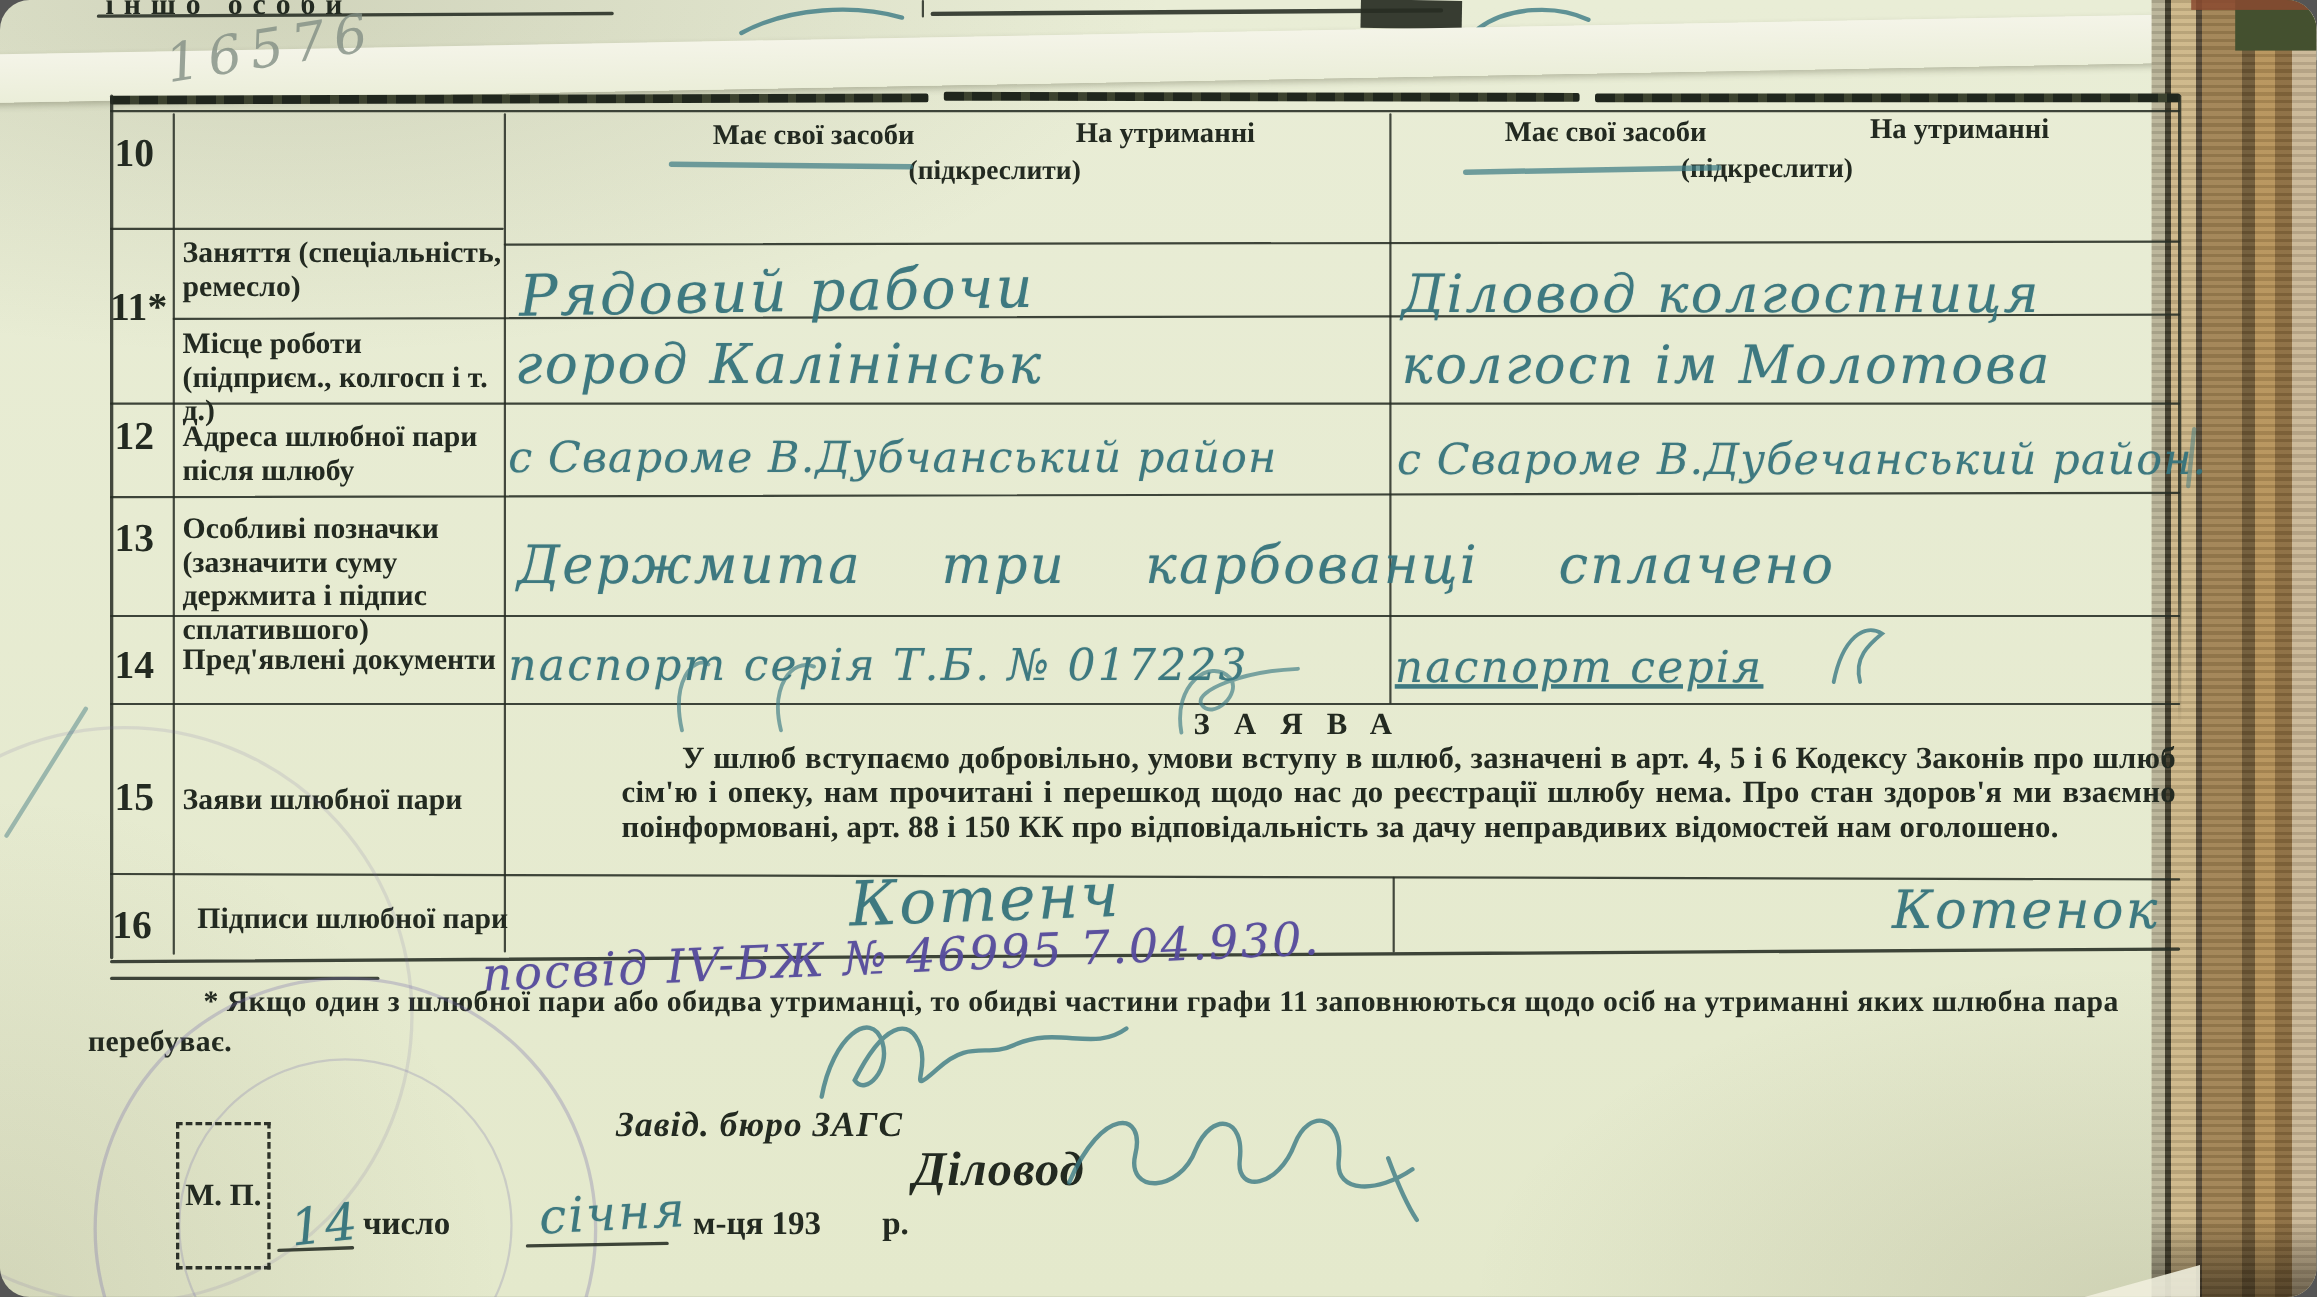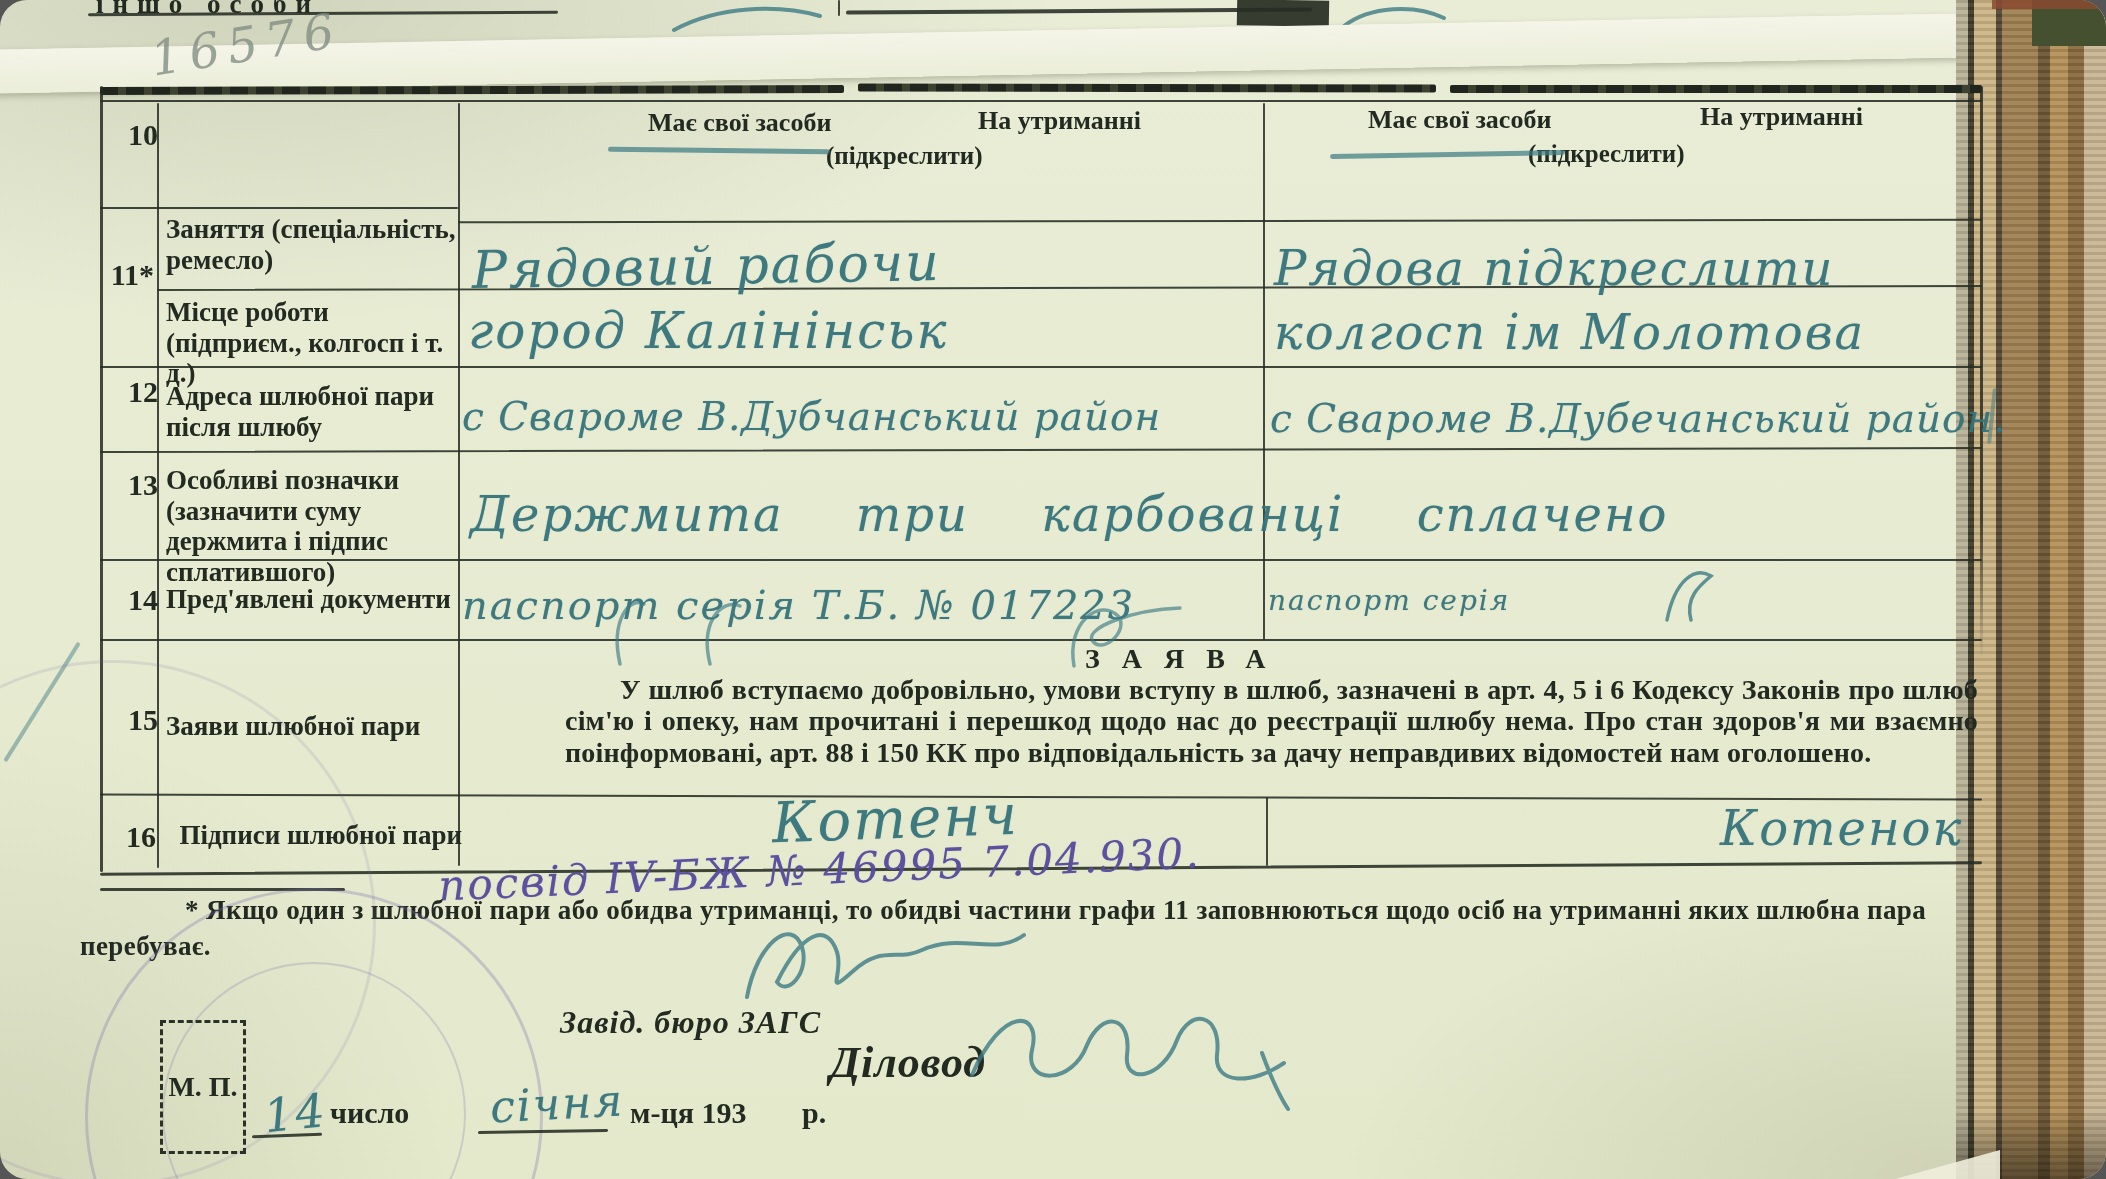--- a/index.html
+++ b/index.html
@@ -10,21 +10,21 @@
       radial-gradient(1300px 520px at 12% 0%, rgba(110,112,82,.20), transparent 62%),
       radial-gradient(1000px 500px at 92% 100%, rgba(100,95,60,.16), transparent 60%),
       radial-gradient(700px 700px at 0% 100%, rgba(105,100,70,.14), transparent 65%),
       linear-gradient(#e9edd6, #e4e9cc);
     border-radius: 27px;
   }
   .abs{position:absolute;}
   
   .print{position:absolute; color:#232a21; font-weight:bold; font-family:"Liberation Serif",serif;}
   .lbl{left:166px; width:296px; font-size:27px; line-height:1.13;}
-  .num{width:54px; text-align:right; font-size:30px;}
+  .num{width:54px; text-align:left; font-size:36px;}
   .italicp{font-style:italic; font-weight:bold;}
   
   .hw{position:absolute; font-family:"DejaVu Serif",serif; font-style:italic;
       color:rgba(53,115,124,.92); white-space:nowrap; letter-spacing:2px;
       text-shadow:0 0 1px rgba(53,115,124,.4);}
   .hw-violet{color:rgba(86,76,156,.95); text-shadow:0 0 1px rgba(86,76,156,.4);}
   .hw-pencil{color:rgba(130,142,132,.8); text-shadow:none;}
   
   .hline{position:absolute; height:2px; background:#262c23; opacity:.88; border-radius:2px;}
   .vline{position:absolute; width:2px; background:#262c23; opacity:.85; border-radius:2px;}
@@ -117,27 +117,27 @@
   <div class="print" style="left:826px;top:142px;font-size:25px;">(підкреслити)</div>
   <div class="ink-underline" style="left:608px;top:148px;width:222px;transform:rotate(.6deg);"></div>
 
   <div class="print" style="left:1368px;top:105px;font-size:26px;">Має свої засоби</div>
   <div class="print" style="left:1700px;top:102px;font-size:26px;">На утриманні</div>
   <div class="print" style="left:1528px;top:140px;font-size:25px;">(підкреслити)</div>
   <div class="ink-underline" style="left:1330px;top:152px;width:235px;transform:rotate(-1deg);"></div>
 
   <div class="hw" style="left:472px;top:236px;font-size:52px;transform:rotate(-1deg);">Рядовий  рабочи</div>
   <div class="hw" style="left:468px;top:302px;font-size:50px;">город Калінінськ</div>
-  <div class="hw" style="left:1274px;top:240px;font-size:48px;">Рядова підкреслити</div>
+  <div class="hw" style="left:1274px;top:240px;font-size:48px;">Діловод колгоспниця</div>
   <div class="hw" style="left:462px;top:394px;font-size:39px;letter-spacing:1px;">с Свароме В.Дубчанський район</div>
   <div class="hw" style="left:1274px;top:304px;font-size:48px;">колгосп ім Молотова</div>
   <div class="hw" style="left:1270px;top:396px;font-size:39px;letter-spacing:1px;">с Свароме В.Дубечанський район.</div>
   <div class="hw" style="left:470px;top:486px;font-size:48px;word-spacing:55px;">Держмита три карбованці сплачено</div>
   <div class="hw" style="left:462px;top:582px;font-size:40px;">паспорт серія Т.Б. № 017223</div>
-  <div class="hw" style="left:1268px;top:584px;font-size:28px;">паспорт серія</div>
+  <div class="hw" style="left:1268px;top:584px;font-size:40px;text-decoration:underline;">паспорт серія</div>
   <div class="hw" style="left:772px;top:786px;font-size:56px;transform:rotate(-2deg);">Котенч</div>
   <div class="hw" style="left:1720px;top:800px;font-size:48px;">Котенок</div>
   <div class="hw hw-violet" style="left:438px;top:845px;font-size:42px;transform:rotate(-2.5deg);">посвід ІV-БЖ № 46995 7.04.930.</div>
 
   <svg style="left:1655px;top:558px;" width="70" height="70" viewBox="0 0 70 70">
     <path d="M12,62 C20,22 40,8 56,18 C44,28 30,40 36,62" stroke="rgba(60,123,132,.8)" stroke-width="3.5" fill="none" stroke-linecap="round"></path>
   </svg>
   <svg style="left:600px;top:590px;" width="160" height="78" viewBox="0 0 160 78">
     <path d="M20,74 C10,30 30,6 44,14 M110,74 C100,34 120,8 140,16" stroke="rgba(60,123,132,.65)" stroke-width="3.5" fill="none" stroke-linecap="round"></path>
   </svg>

